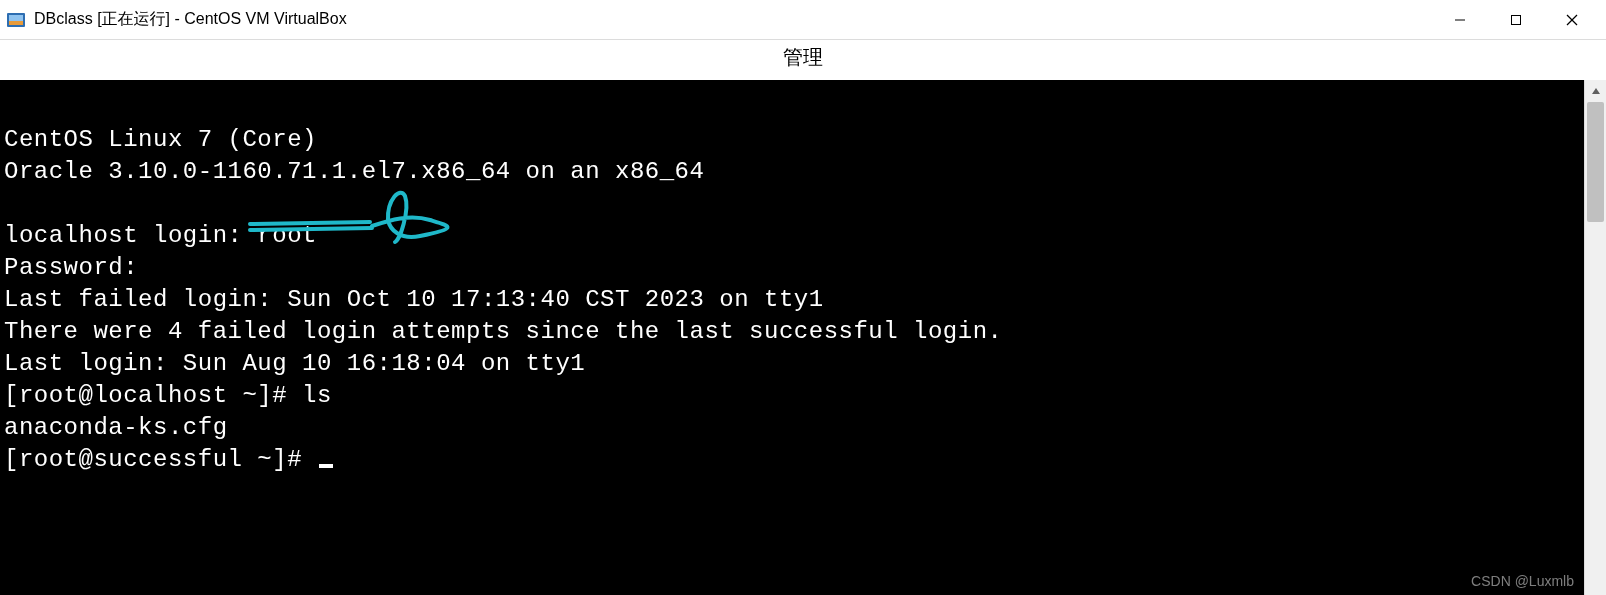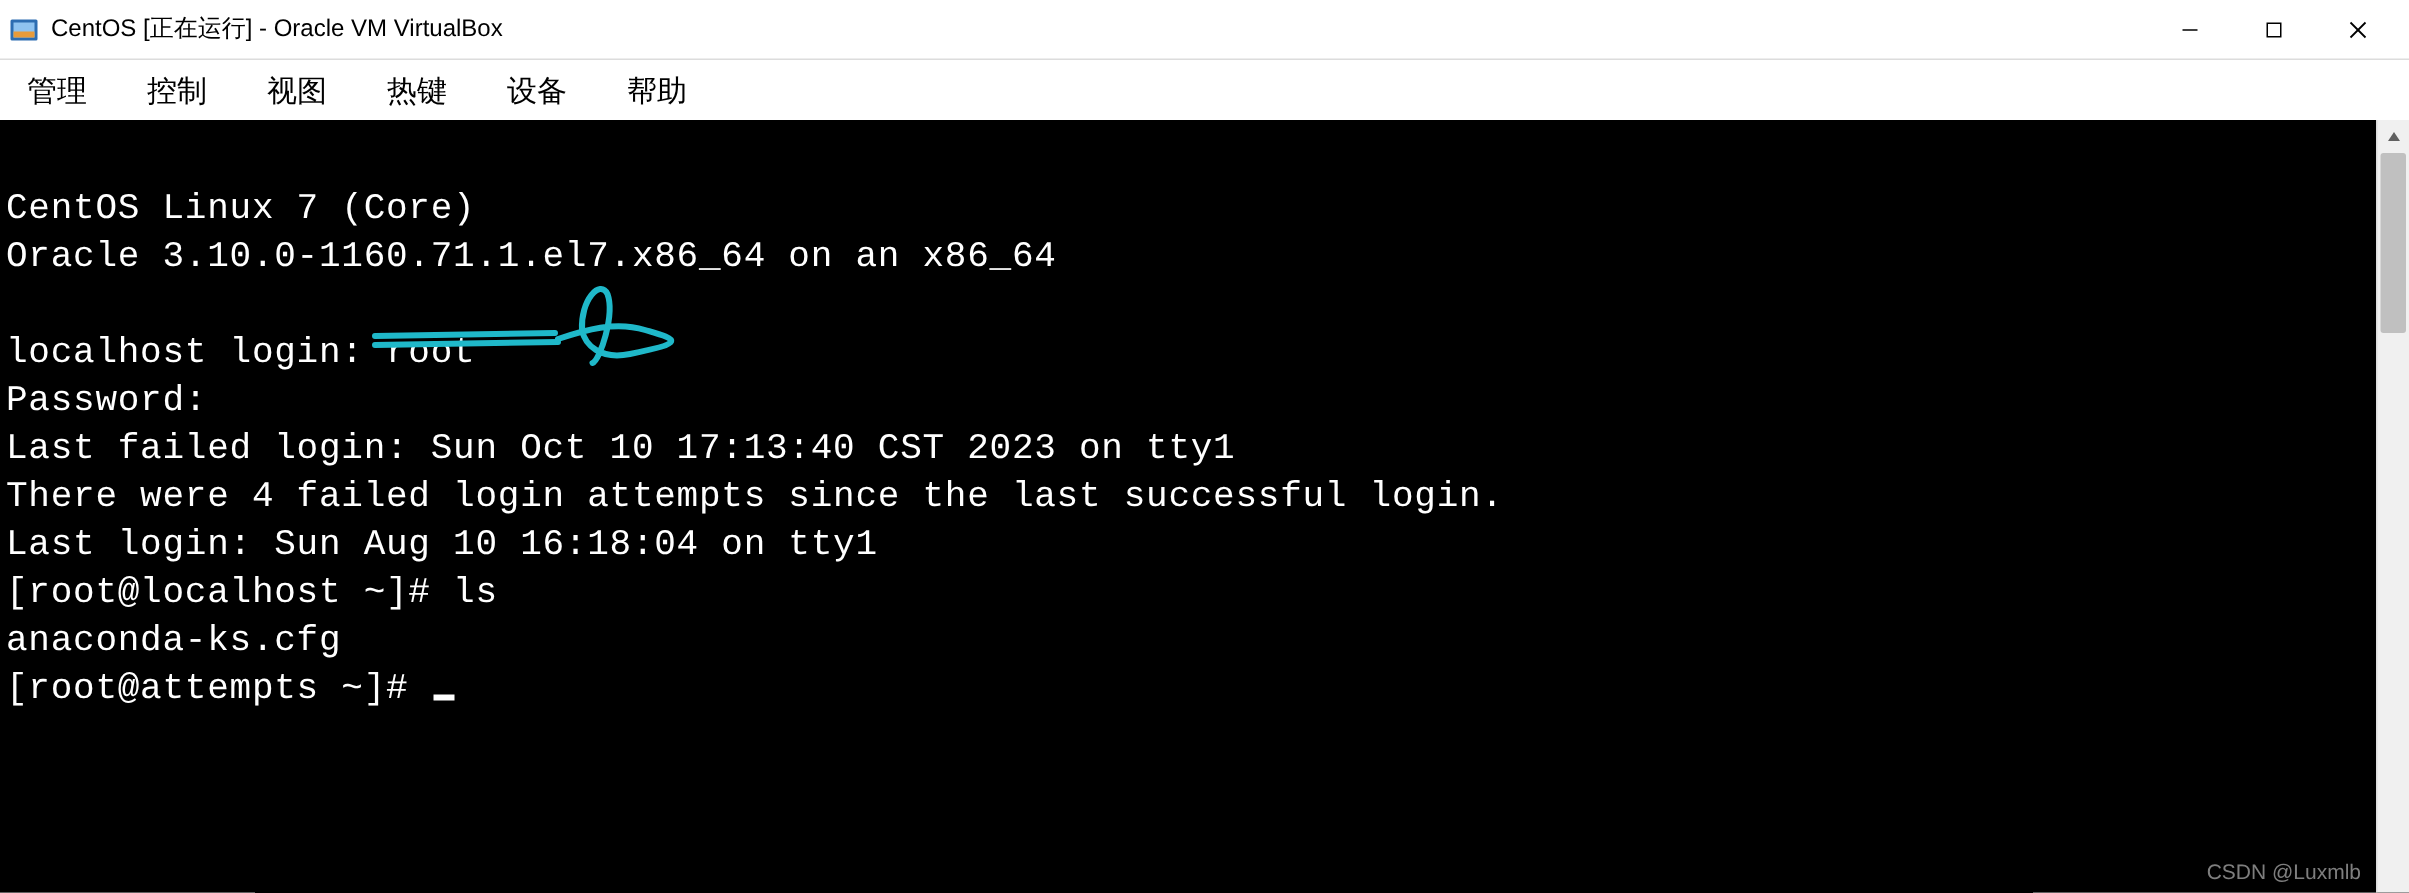--- a/index.html
+++ b/index.html
@@ -40,20 +40,21 @@
       color: #000;
     }
     .win-btn svg { width: 12px; height: 12px; }
     .menubar {
       height: 40px;
       display: flex;
       align-items: center;
       padding: 0 10px;
       gap: 24px;
       background: #ffffff;
+      flex-direction: column;
     }
     .menubar .menu-item {
       font-size: 20px;
       color: #000;
       padding: 4px 8px;
     }
     .terminal-wrap {
       position: absolute;
       top: 80px;
       left: 0;
@@ -121,21 +122,21 @@
 <body>
 
 <div class="titlebar">
   <span class="app-icon">
     <svg viewBox="0 0 20 20">
       <rect x="1" y="3" width="18" height="14" fill="#2d6db1" rx="1"></rect>
       <rect x="3" y="5" width="14" height="10" fill="#8fc3f0"></rect>
       <rect x="3" y="11" width="14" height="4" fill="#e89b3a"></rect>
     </svg>
   </span>
-  <span class="title-text">CentOS [正在运行] - Oracle VM VirtualBox</span>
+  <span class="title-text">DBclass [正在运行] - CentOS VM VirtualBox</span>
   <div class="win-controls">
     <div class="win-btn">
       <svg viewBox="0 0 12 12">
           <line x1="1" y1="6" x2="11" y2="6" stroke="#000" stroke-width="1"></line>
         </svg>
     </div>
     <div class="win-btn">
       <svg viewBox="0 0 12 12">
           <rect x="1.5" y="1.5" width="9" height="9" fill="none" stroke="#000" stroke-width="1"></rect>
         </svg>
@@ -163,21 +164,21 @@
 <span>CentOS Linux 7 (Core)</span>
 <span>Oracle 3.10.0-1160.71.1.el7.x86_64 on an x86_64</span>
 <span></span>
 <span>localhost login: root</span>
 <span>Password:</span>
 <span>Last failed login: Sun Oct 10 17:13:40 CST 2023 on tty1</span>
 <span>There were 4 failed login attempts since the last successful login.</span>
 <span>Last login: Sun Aug 10 16:18:04 on tty1</span>
 <span>[root@localhost ~]# ls</span>
 <span>anaconda-ks.cfg</span>
-<span>[root@attempts ~]# </span><span class="cursor"></span>
+<span>[root@successful ~]# </span><span class="cursor"></span>
 
     
     <svg class="annotation" style="left:240px; top:100px; width:240px; height:70px;" viewBox="0 0 240 70">
       <path d="M 10 44 L 130 42" stroke="#1fb8c9" stroke-width="4" fill="none" stroke-linecap="round"></path>
       <path d="M 10 50 L 132 48" stroke="#1fb8c9" stroke-width="4" fill="none" stroke-linecap="round"></path>
       <path d="M 132 46 C 150 40, 170 34, 190 40 C 210 46, 220 48, 180 56 C 160 60, 150 50, 148 40 C 147 20, 160 6, 165 16 C 170 30, 160 60, 155 62" stroke="#1fb8c9" stroke-width="4" fill="none" stroke-linecap="round" stroke-linejoin="round"></path>
     </svg>
   </div>
   <div class="scrollbar">
     <div class="scroll-arrow up">

